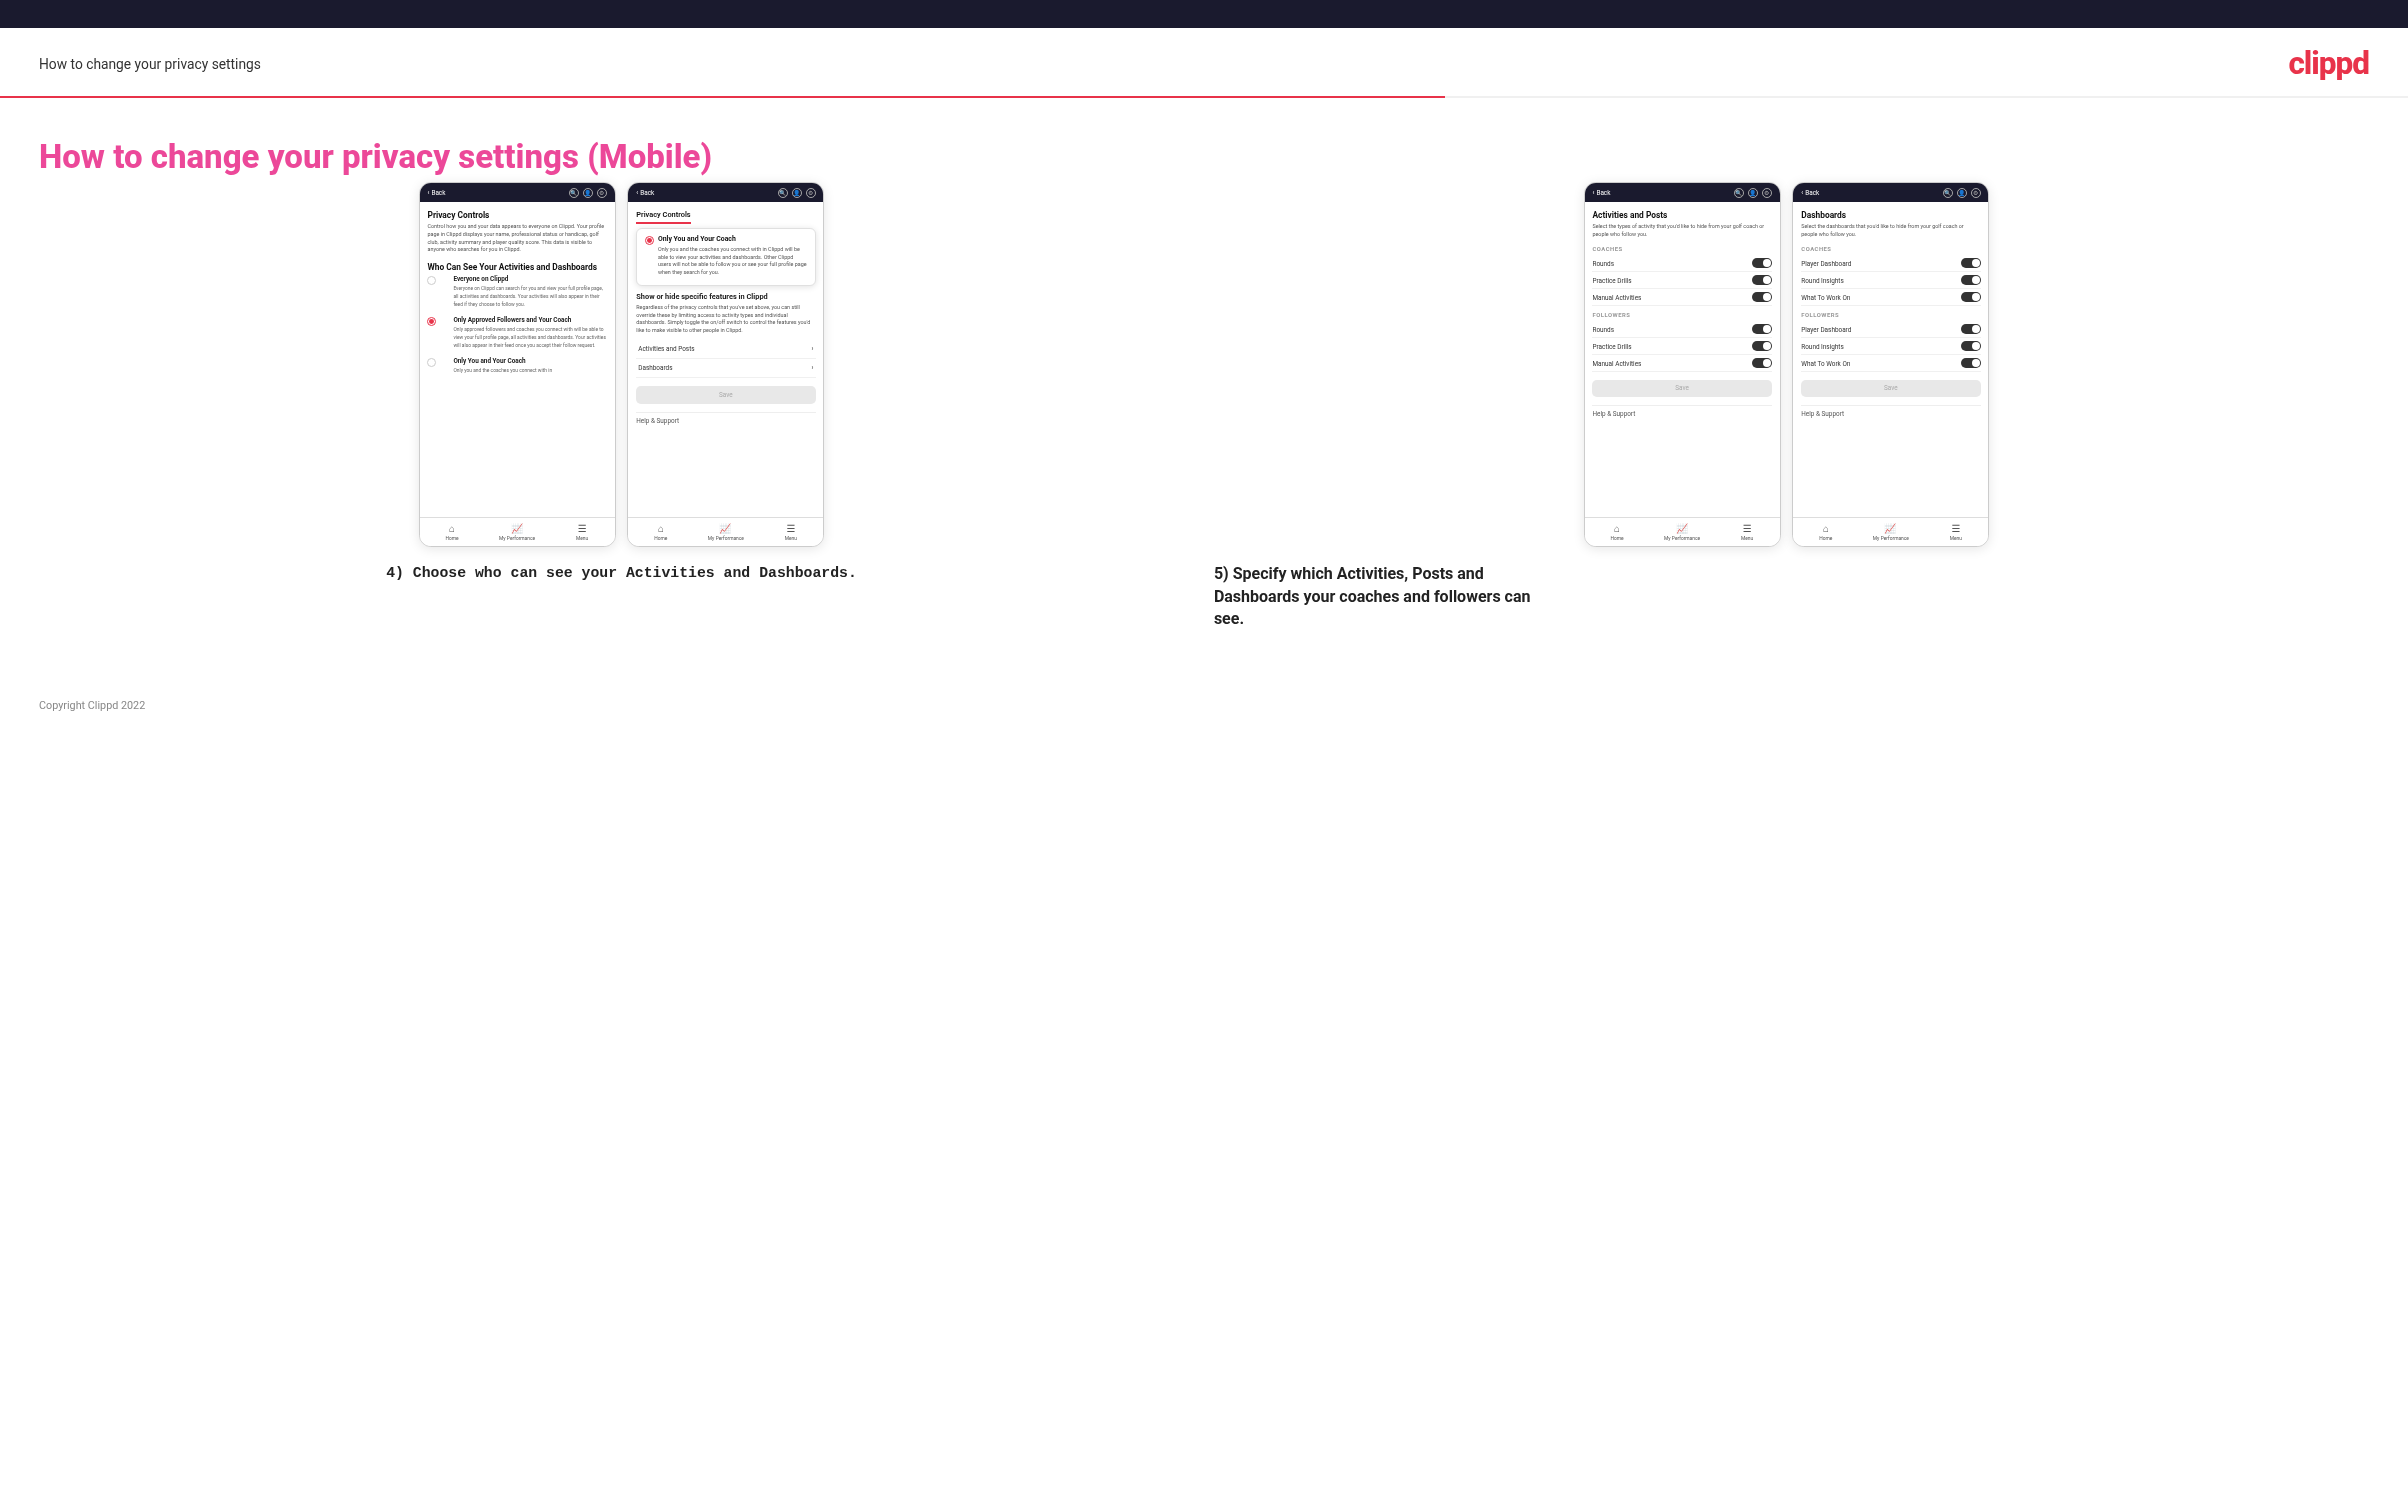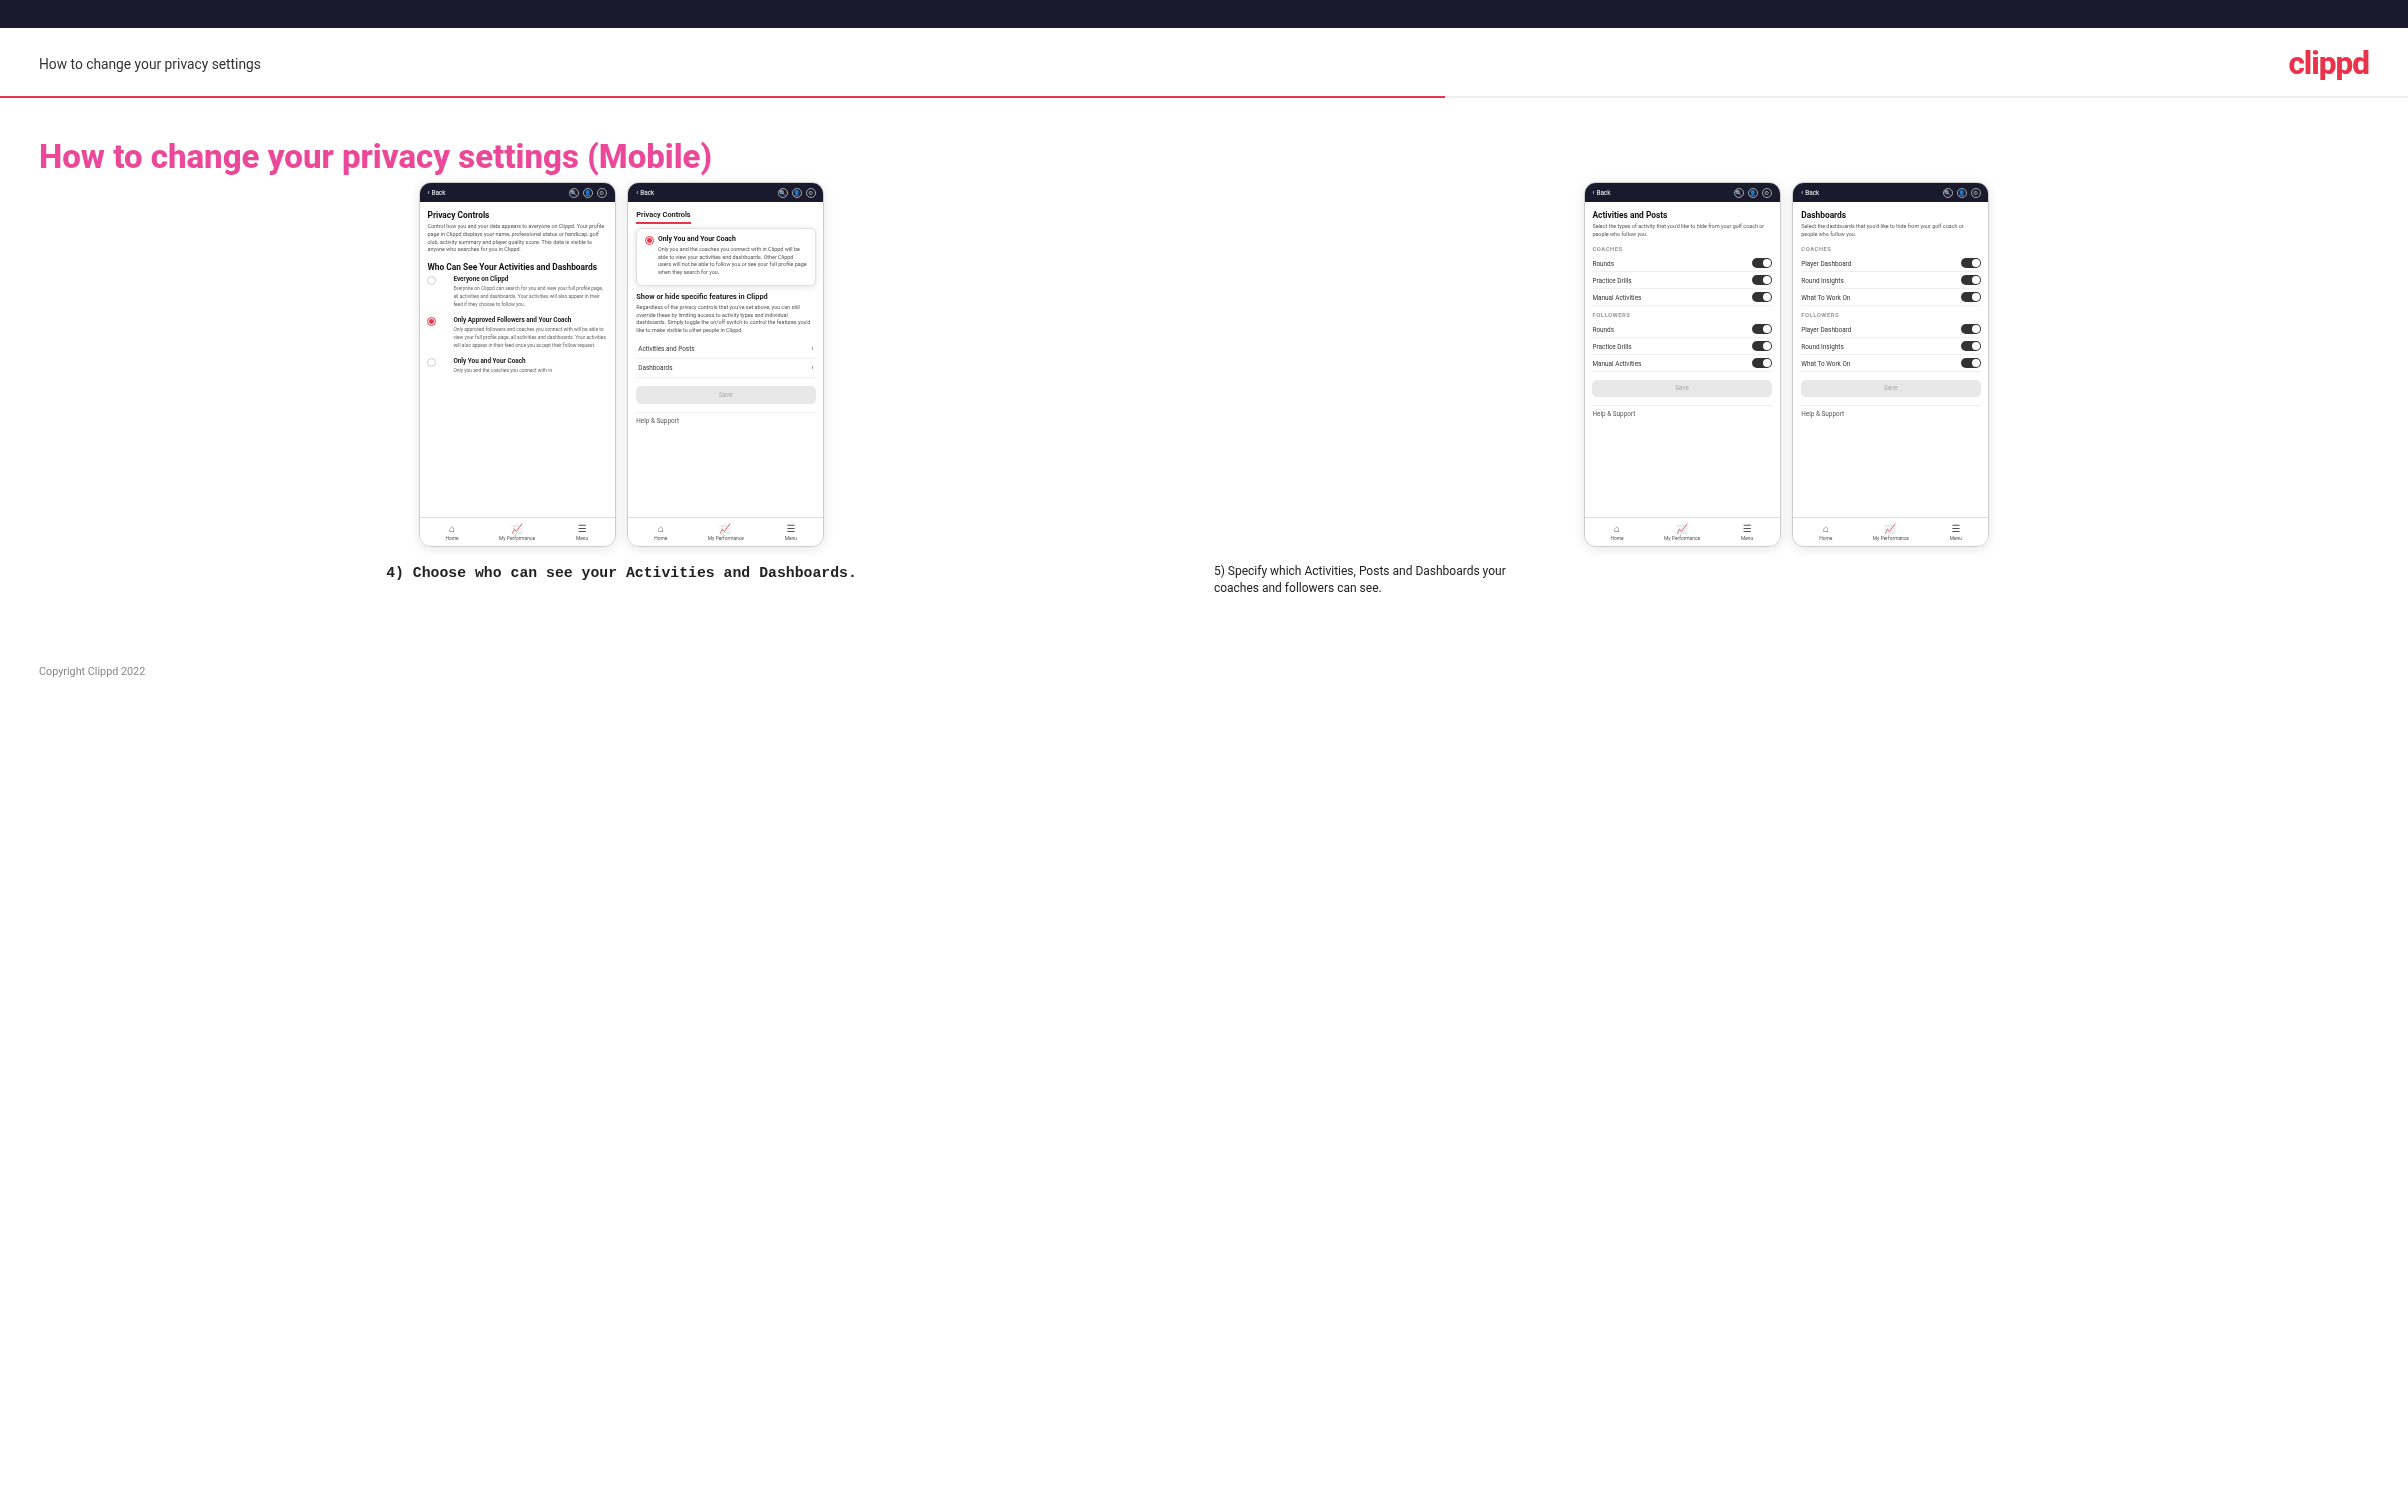--- a/index.html
+++ b/index.html
@@ -344,22 +344,22 @@
       line-height: 1.4;
       font-family: Liberation Mono, monospace;
     }
 
     .caption-right {
       margin-top: 15.8px;
       text-align: left;
       padding-left: 9.9px;
     }
     .caption-right-text {
-      font-size: 12px;
-      font-weight: 400;
+      font-size: 16px;
+      font-weight: 700;
       color: #222;
       line-height: 1.4;
       max-width: 335px;
     }
   </style>
 </head>
 <body>
 
 <div class="top-bar"></div>
 

